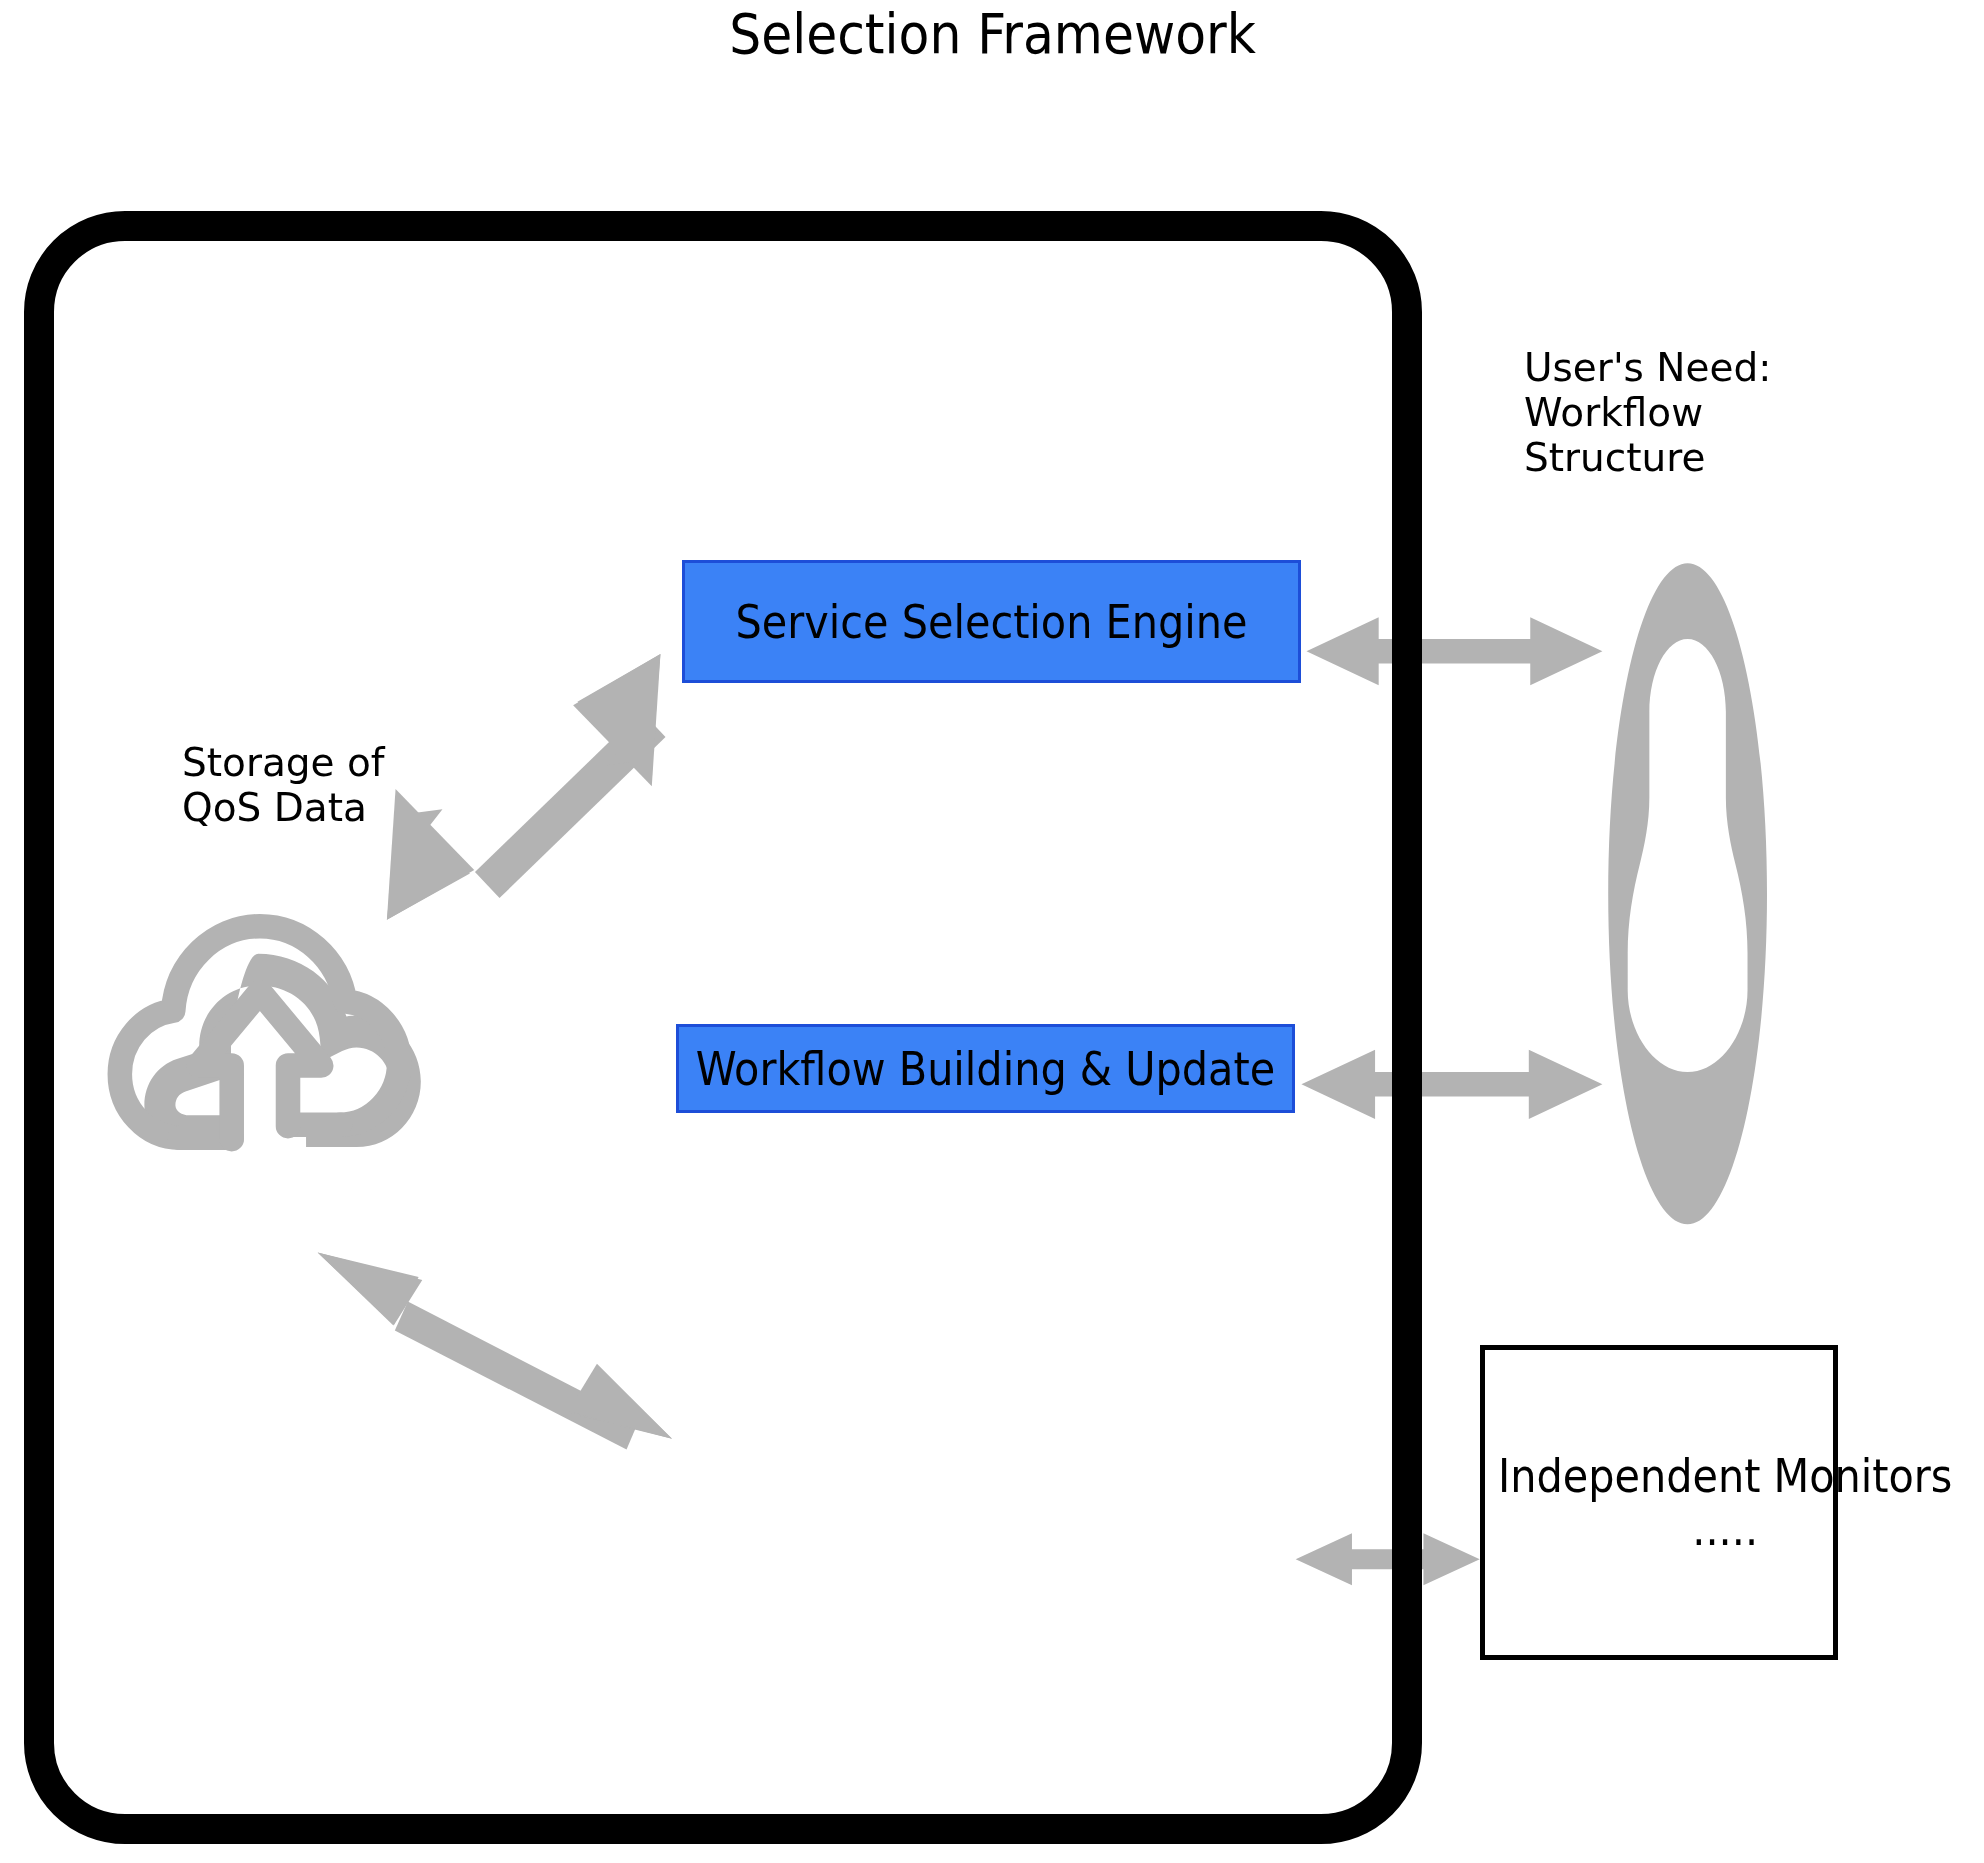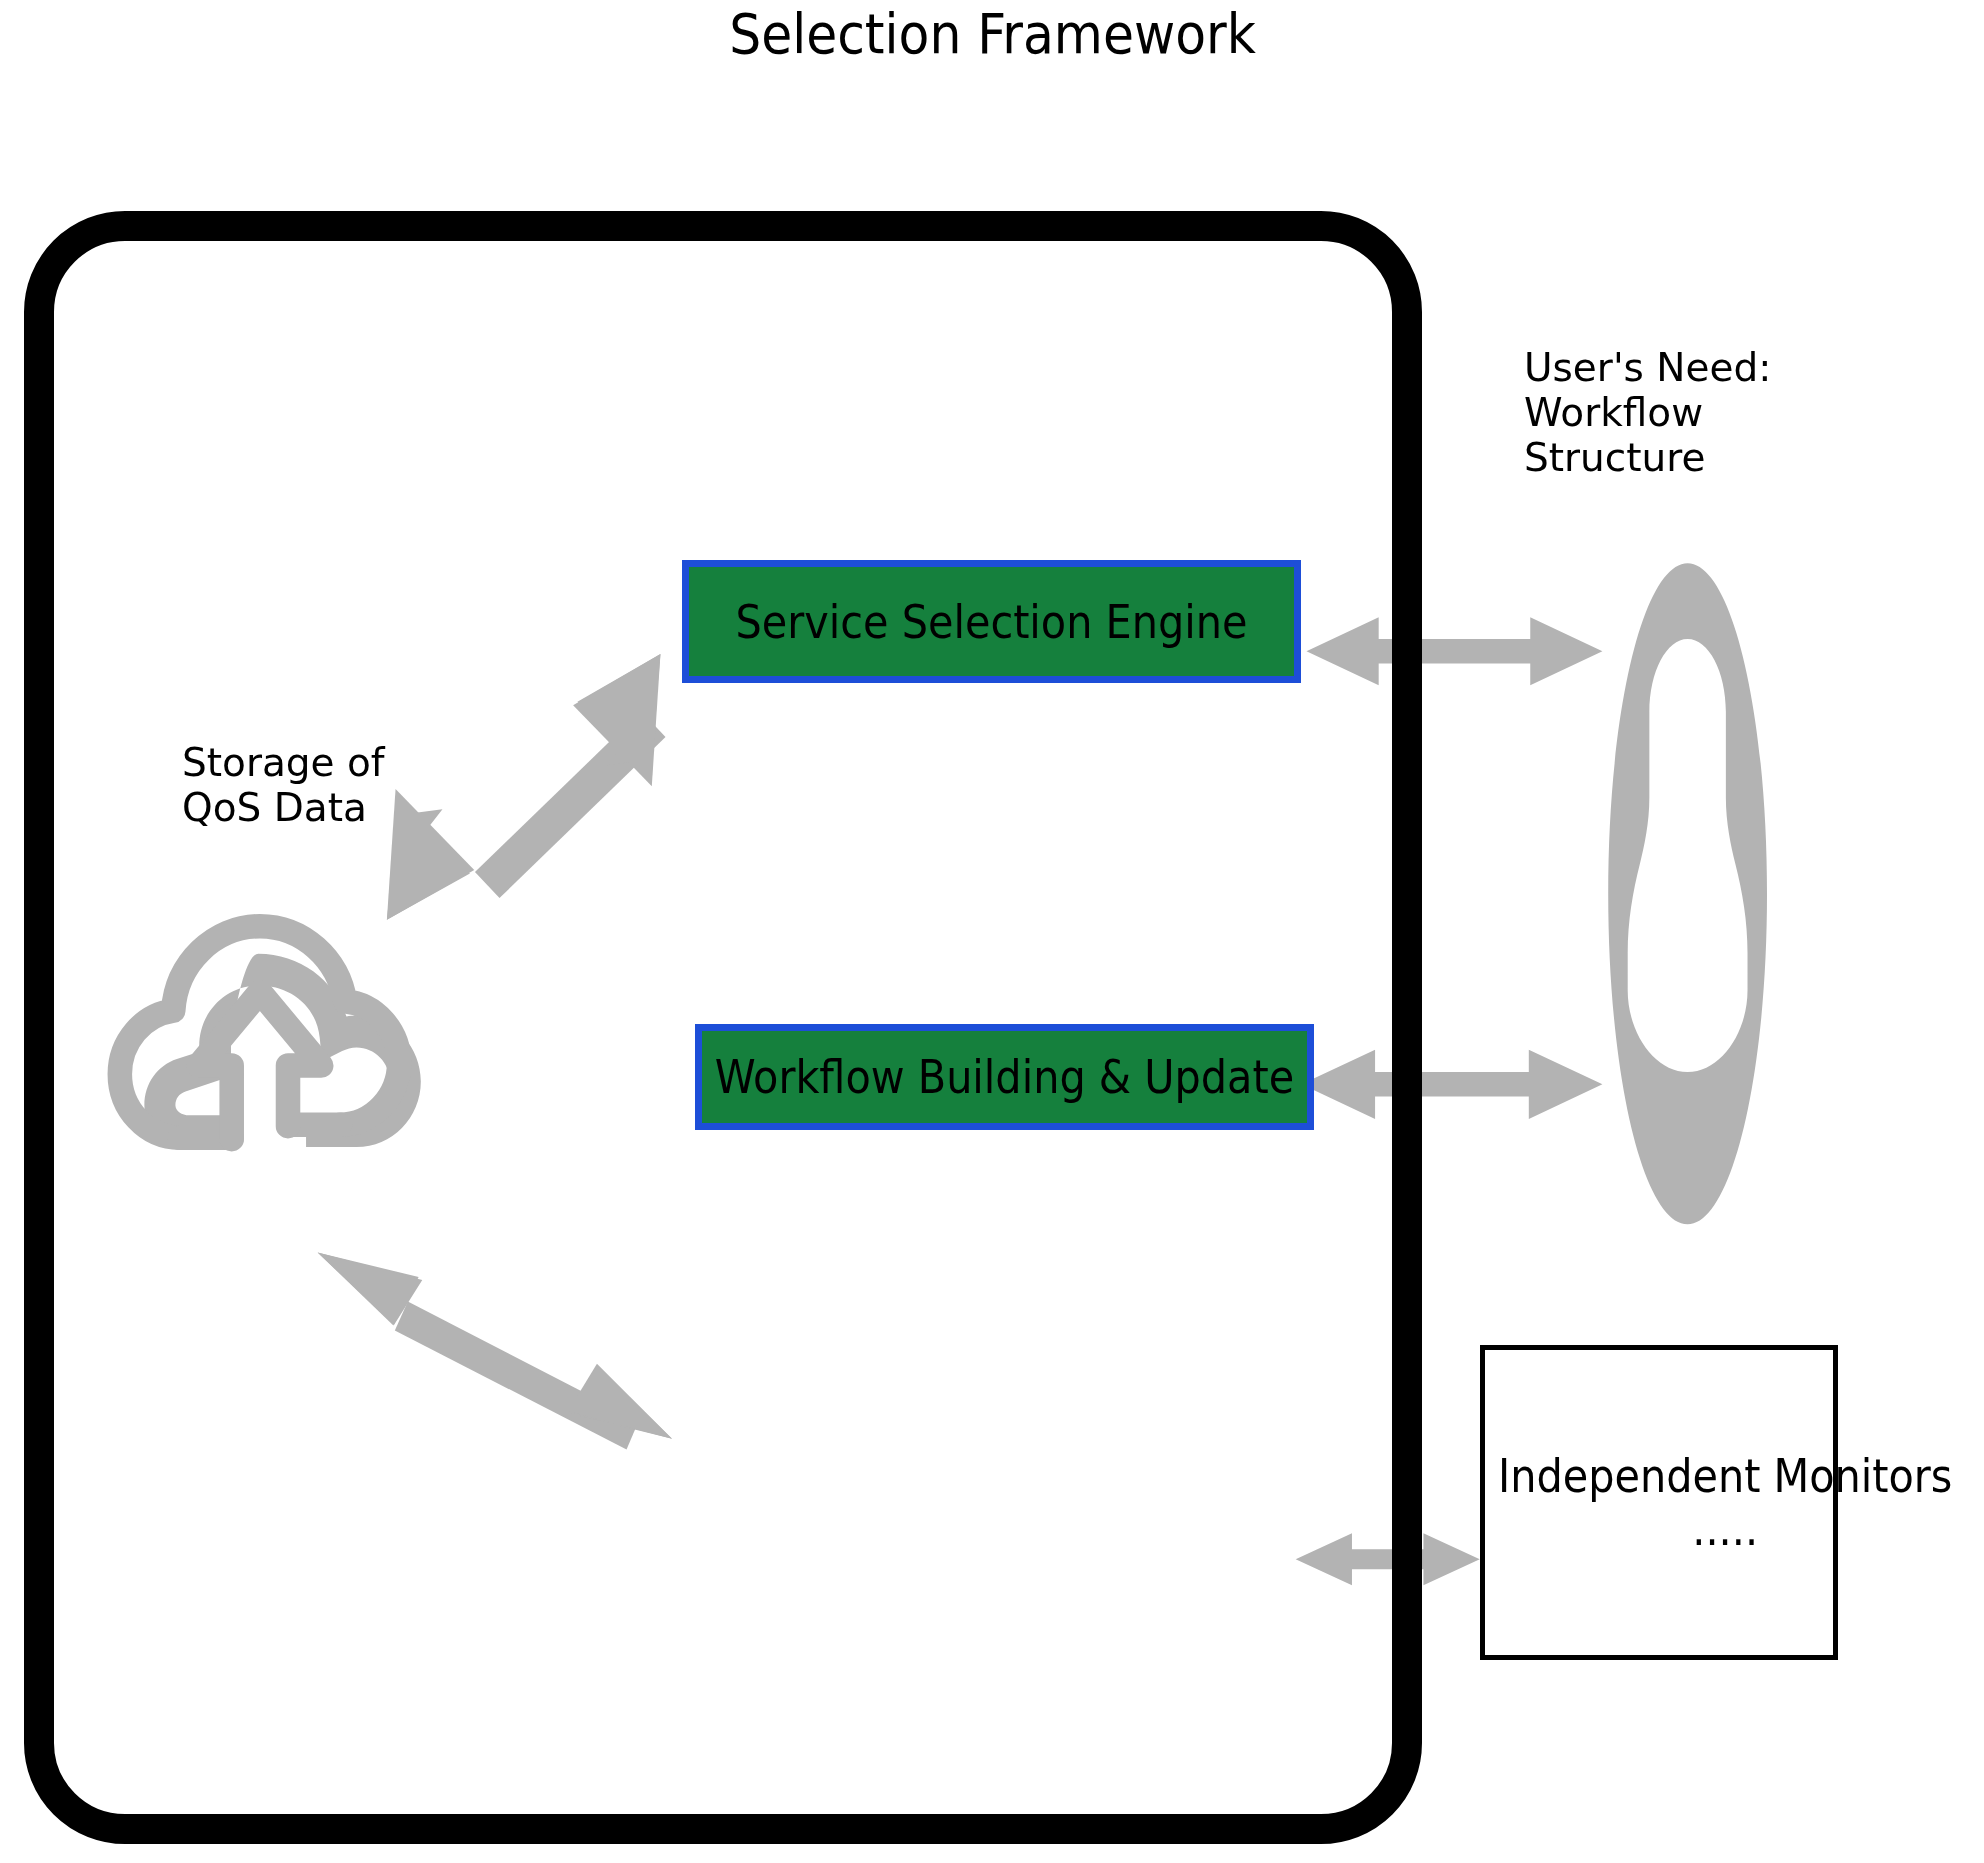--- a/index.html
+++ b/index.html
@@ -14,21 +14,21 @@
     font-stretch:condensed;
     font-size:56px;line-height:56px;letter-spacing:0px;white-space:nowrap;
   }
 
   .frame{
     position:absolute;border:30px solid #000;border-radius:101px;
     background:transparent;box-sizing:border-box;
   }
 
   .procbox{
-    position:absolute;border:7px solid #1d4ed8;background:#15803d;box-sizing:border-box;
+    position:absolute;border:3px solid #1d4ed8;background:#3b82f6;box-sizing:border-box;
   }
   .procbox .lbl{
     position:absolute;left:50%;top:50%;transform:translate(-50%,-50%);
     font-family:"Liberation Sans Narrow","DejaVu Sans Condensed","Liberation Sans",sans-serif;
     font-stretch:condensed;
     font-size:46px;line-height:46px;white-space:nowrap;
   }
 
   .sourcebox{
     position:absolute;border:5px solid #000;background:#fff;box-sizing:border-box;
@@ -176,21 +176,21 @@
         C 2406 1494 2376 1455 2338 1455 Z" opacity="0"></path>
     </g>
   </svg>
 
   <div class="frame" style="left:24px;top:211px;width:1398px;height:1633px;"></div>
 
   <div class="procbox" style="left:682px;top:560px;width:619px;height:123px;">
     <span class="lbl">Service Selection Engine</span>
   </div>
 
-  <div class="procbox" style="left:695px;top:1024px;width:619px;height:106px;padding-left:16px;">
+  <div class="procbox" style="left:676px;top:1024px;width:619px;height:89px;padding-left:16px;">
     <span class="lbl">Workflow Building &amp; Update</span>
   </div>
 
 
   <div class="sourcebox" style="left:1480px;top:1345px;width:358px;height:315px;text-align:center;">
     <div class="lines">
       <div>Independent Monitors</div>
       <div>.....</div>
     </div>
   </div>

